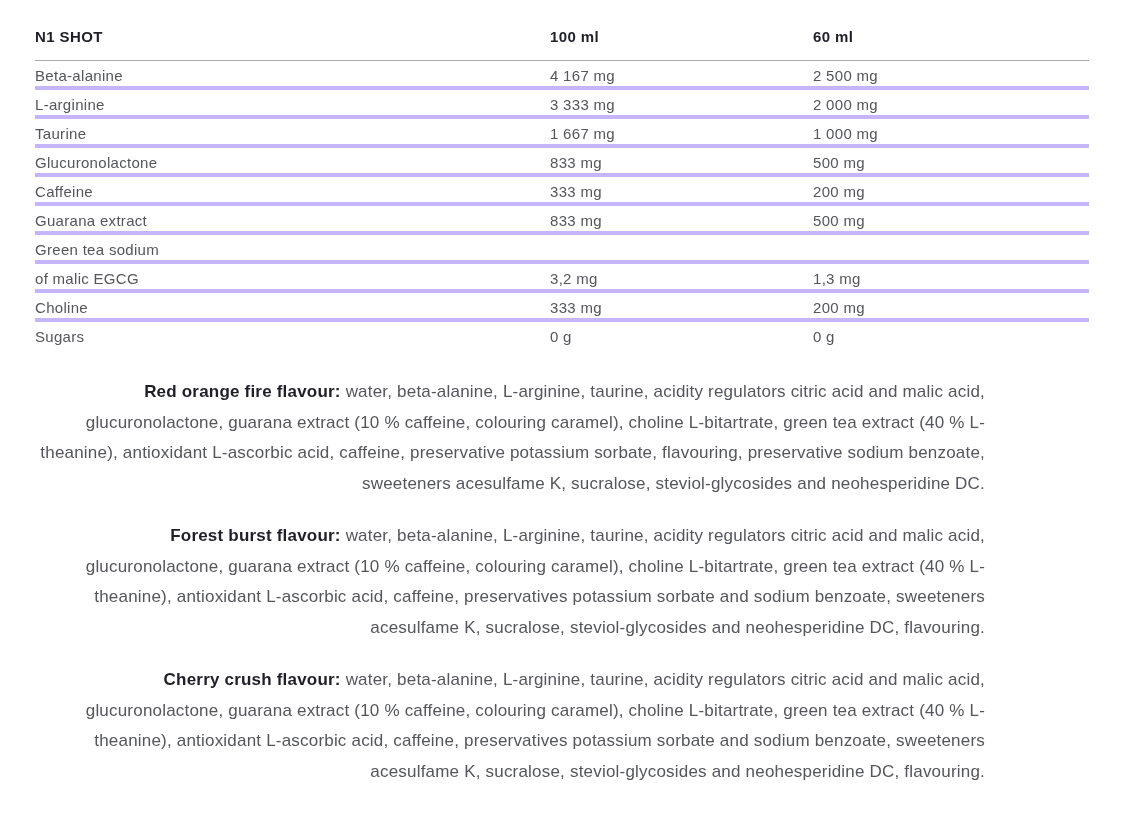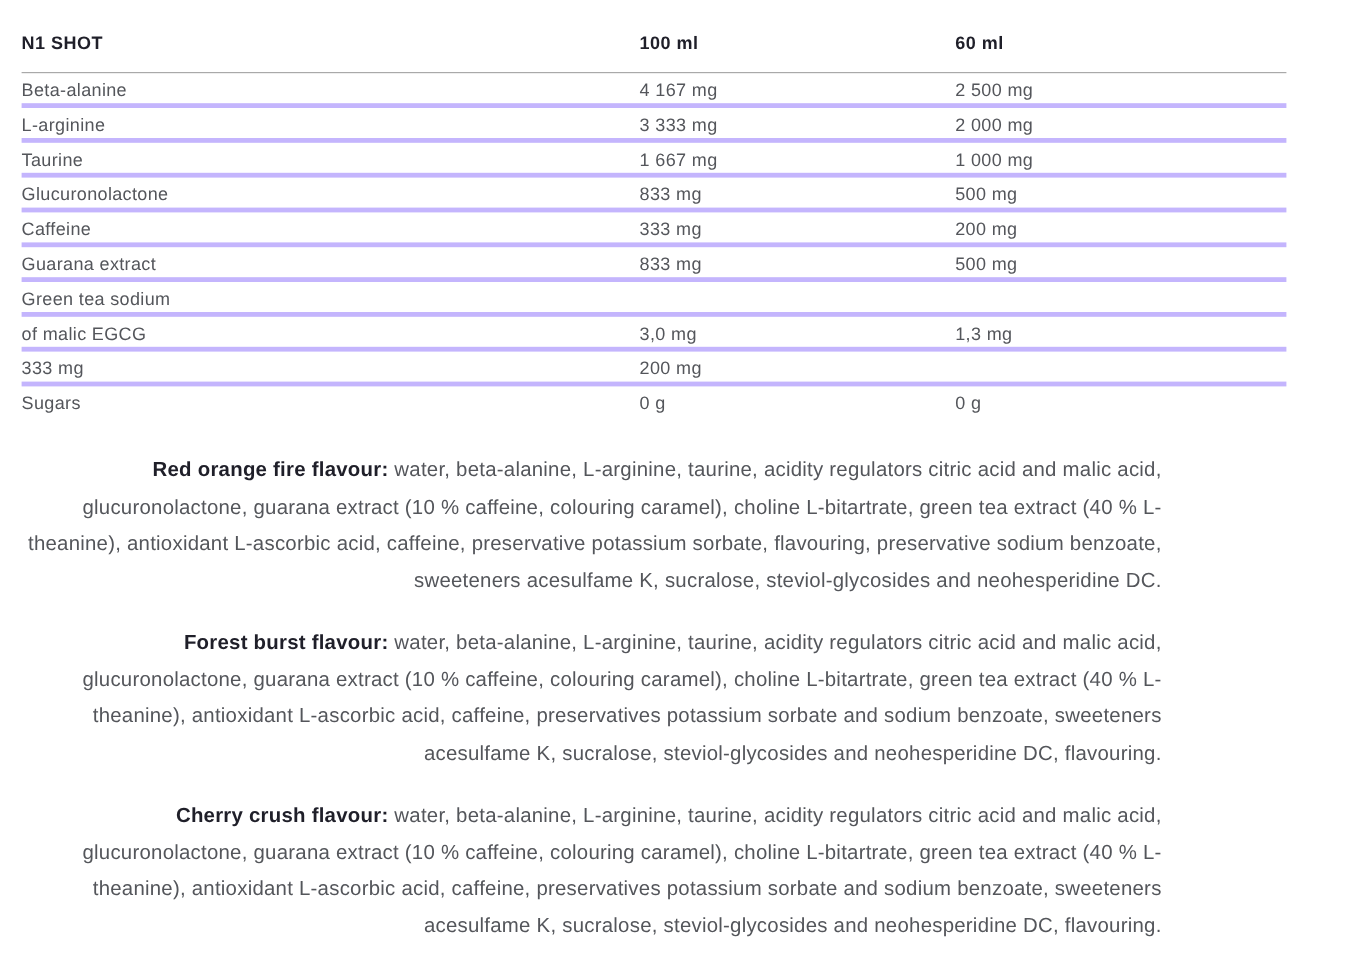--- a/index.html
+++ b/index.html
@@ -3,21 +3,21 @@
 <meta charset="utf-8">
 <style>
   * { box-sizing: border-box; }
   html, body { margin: 0; padding: 0; background: #ffffff; }
   body {
     width: 1124px; height: 817px;
     font-family: "Liberation Sans", sans-serif;
     color: #54565b;
     overflow: hidden;
   }
-  .page { padding: 27px 35px 0 18px; }
+  .page { padding: 27px 35px 0 35px; }
 
   
   .ntable { width: 1054px; }
   .thead {
     display: grid;
     grid-template-columns: 515px 263px 1fr;
     padding-bottom: 13px;
     border-bottom: 1px solid #a9a9a9;
   }
   .thead .hcell {
@@ -106,25 +106,26 @@
       <div class="cell">833 mg</div>
       <div class="cell">500 mg</div>
     </div>
 
     <div class="trow">
       <div class="cell">Green tea sodium</div>
     </div>
 
     <div class="trow">
       <div class="cell">of malic EGCG</div>
-      <div class="cell">3,0 mg</div>
+      <div class="cell">3,2 mg</div>
       <div class="cell">1,3 mg</div>
     </div>
 
     <div class="trow">
+      <div class="cell">Choline</div>
       <div class="cell">333 mg</div>
       <div class="cell">200 mg</div>
     </div>
 
     <div class="trow">
       <div class="cell">Sugars</div>
       <div class="cell">0 g</div>
       <div class="cell">0 g</div>
     </div>
   </div>

